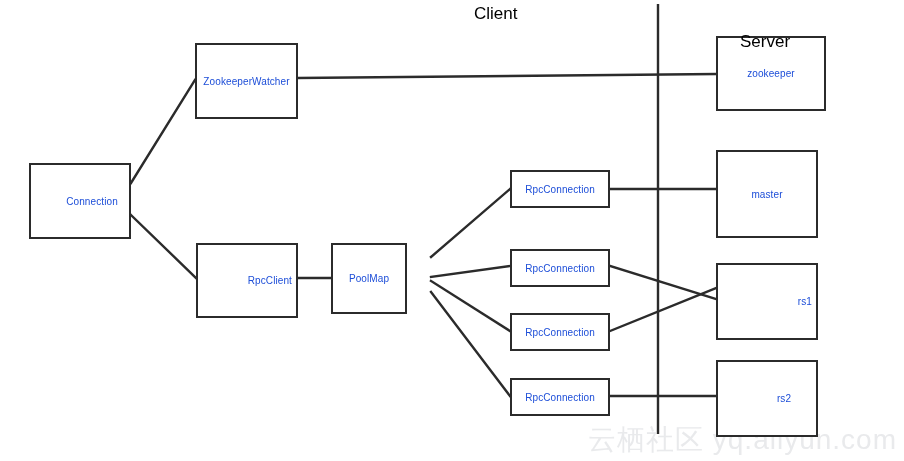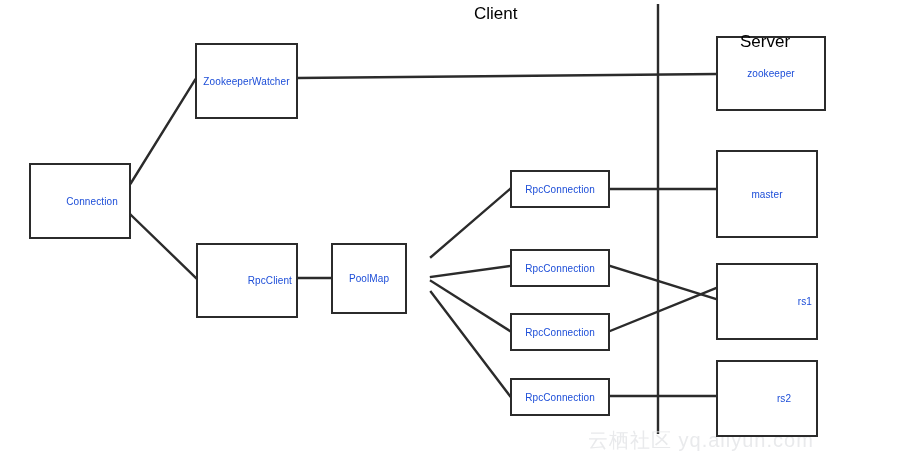--- a/index.html
+++ b/index.html
@@ -52,21 +52,21 @@
     font-size: 17px;
     line-height: 20px;
     white-space: nowrap;
     z-index: 3;
   }
   .watermark {
     position: absolute;
     left: 588px;
     top: 424px;
     color: #e9eaec;
-    font-size: 20px;
+    font-size: 28px;
     line-height: 32px;
     letter-spacing: 1px;
     white-space: nowrap;
     user-select: none;
     z-index: 1;
   }
 </style>
 </head>
 <body>
 

